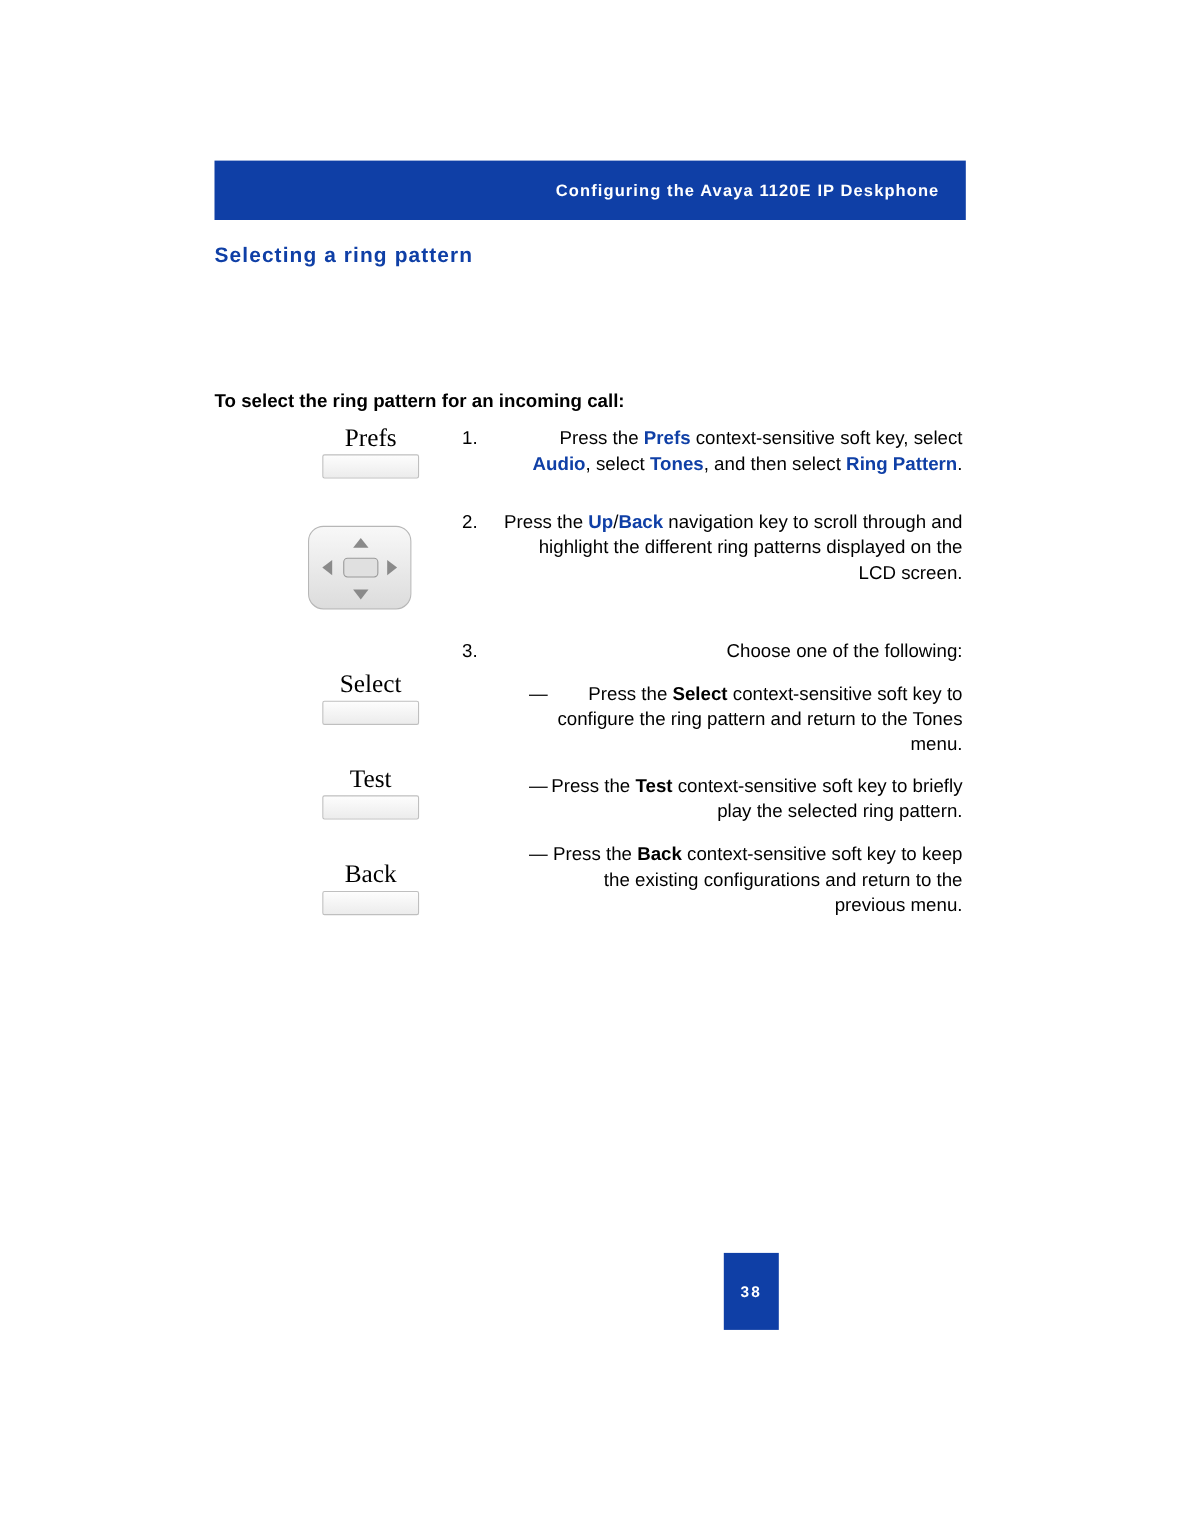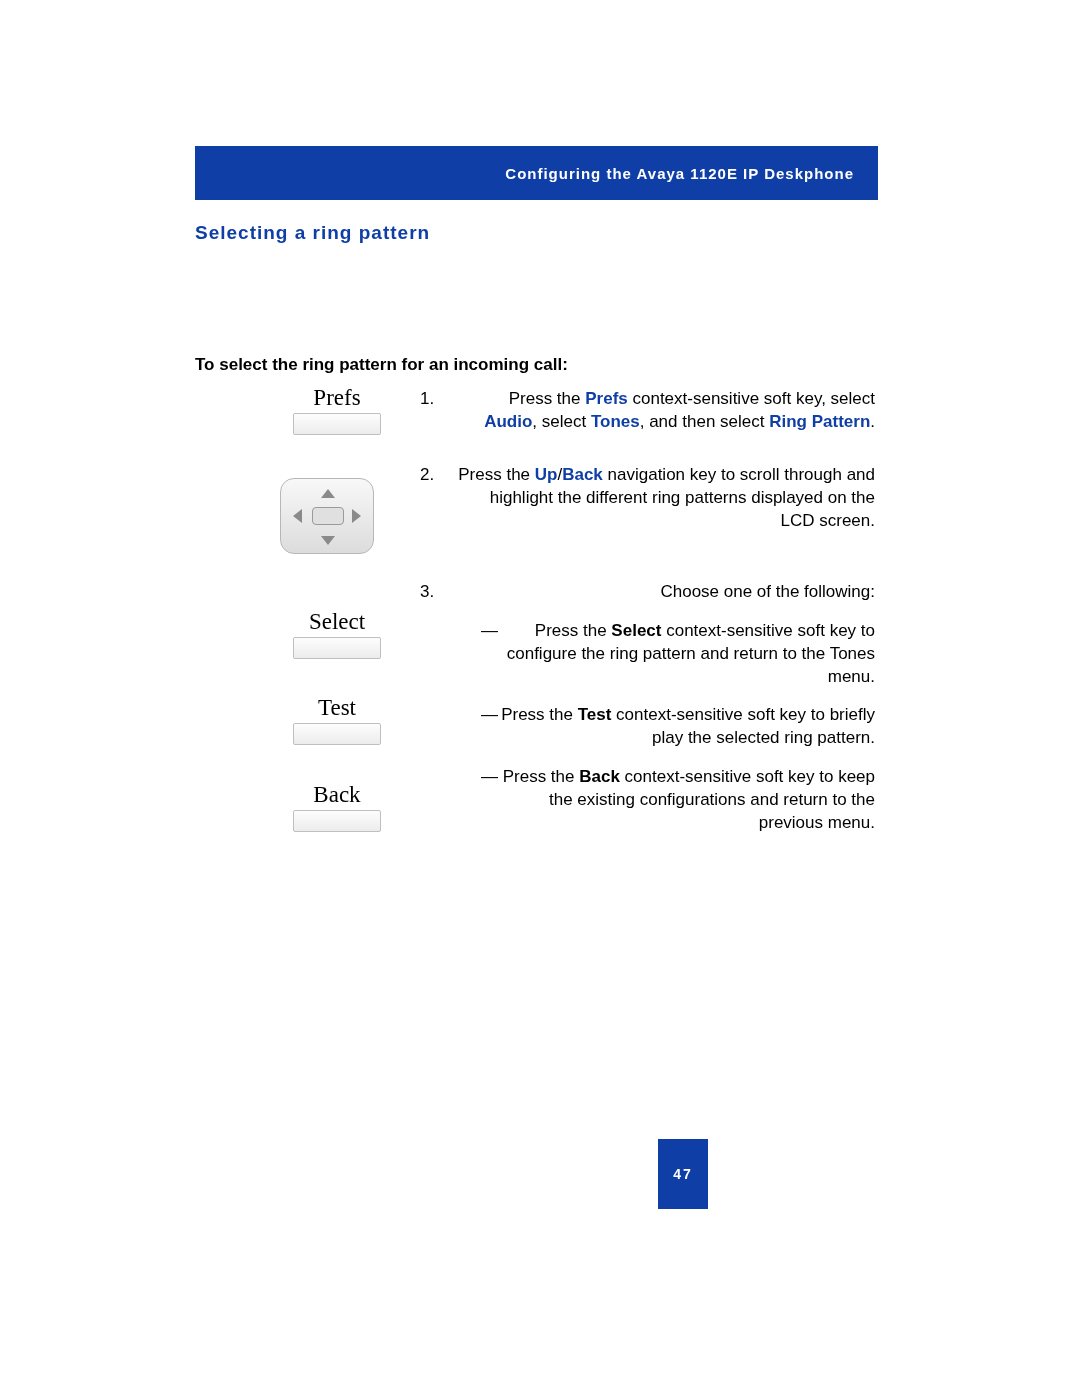--- a/index.html
+++ b/index.html
@@ -241,16 +241,16 @@
               <span>Press the </span><span class="bold">Back</span><span> context-sensitive soft key to keep the existing configurations and return to the previous menu.</span>
             </div>
           </div>
         </div>
       </div>
     </div>
 
   </div>
 
   <div class="page-num-box">
-    <span>47</span>
+    <span>38</span>
   </div>
 
 </div>
 
 </body></html>

